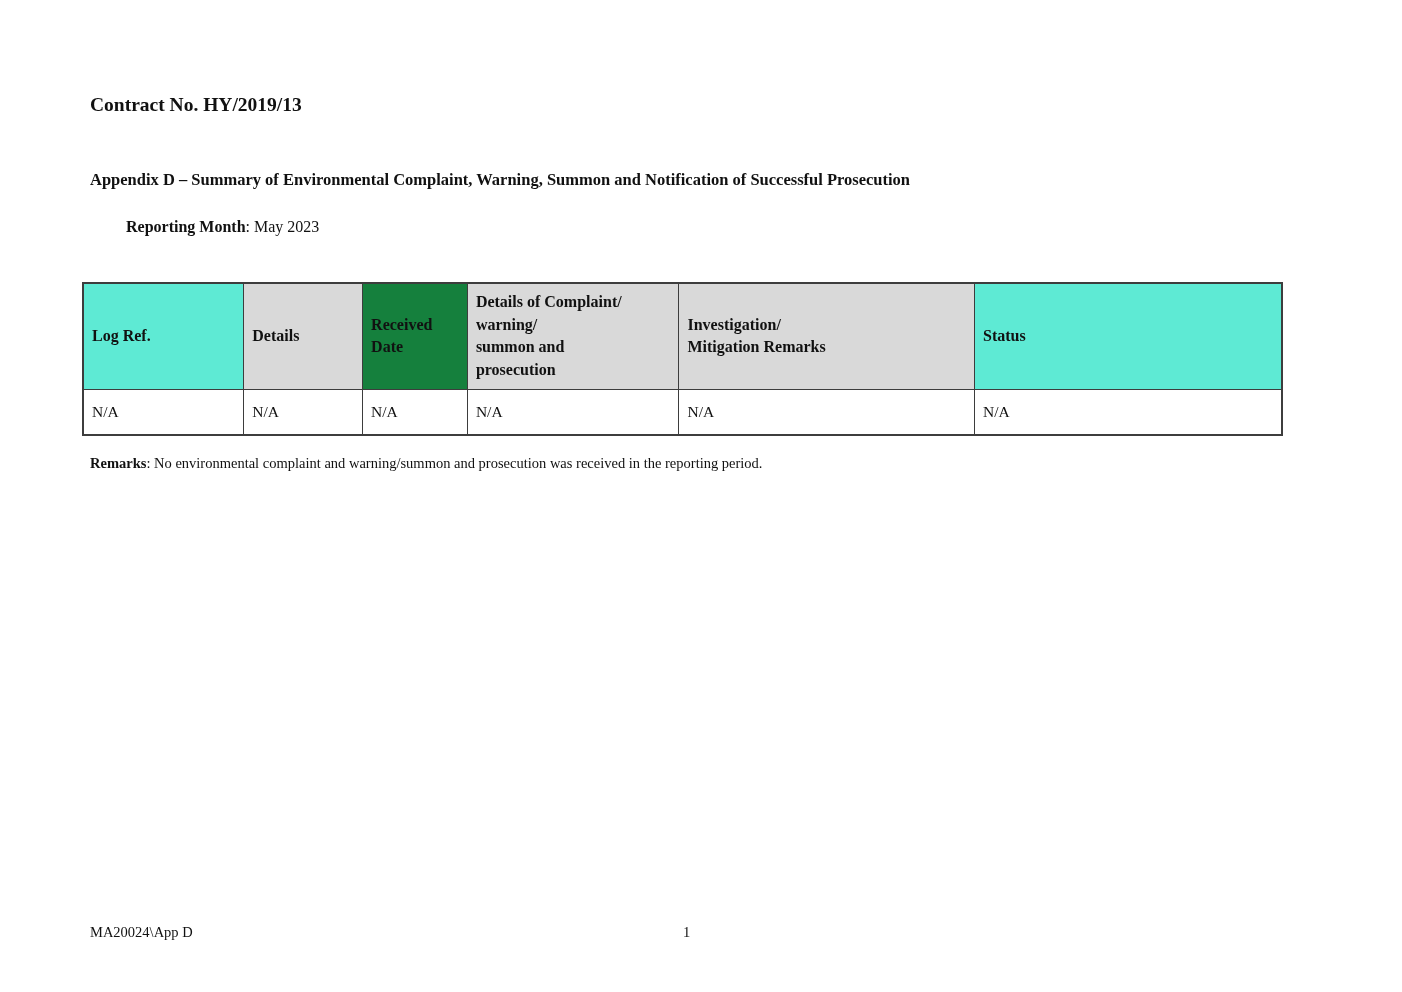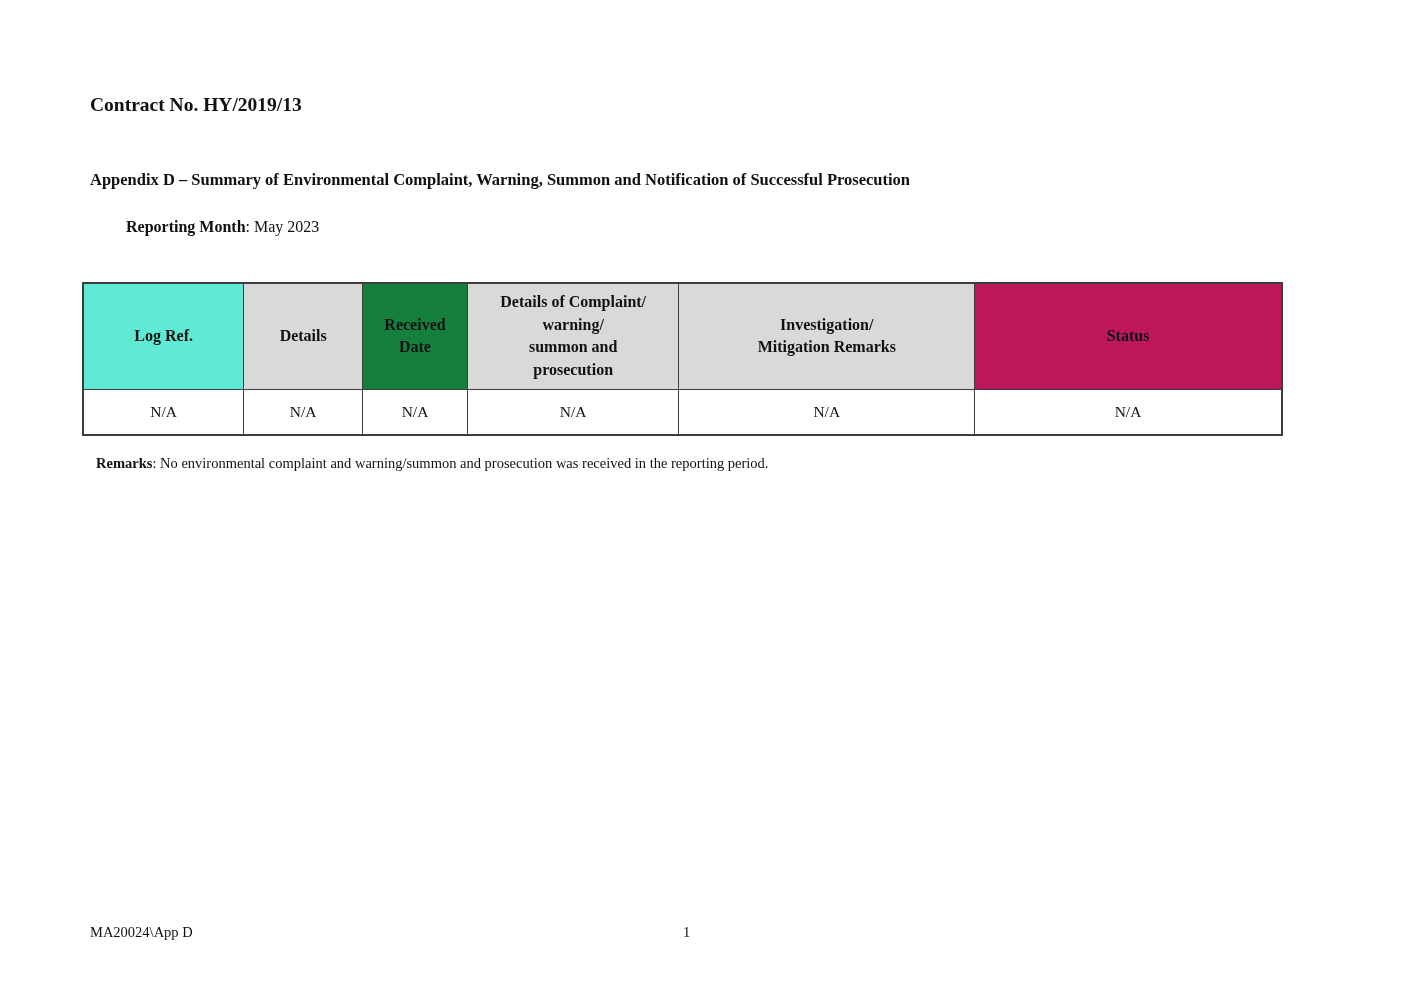--- a/index.html
+++ b/index.html
@@ -49,41 +49,41 @@
     left: 82px;
     top: 282px;
     width: 1201px;
     border-collapse: collapse;
     table-layout: fixed;
     border: 2px solid #3d3d3d;
   }
   table.summary-table th,
   table.summary-table td {
     border: 1px solid #3d3d3d;
-    text-align: center;
+    text-align: left;
     vertical-align: middle;
-    padding: 2px 20px;
+    padding: 2px 8px;
     overflow: hidden;
   }
   table.summary-table th {
     font-size: 16px;
     font-weight: bold;
     line-height: 1.42;
     white-space: pre-line;
   }
   table.summary-table thead tr { height: 106px; }
   table.summary-table tbody tr { height: 46px; }
   table.summary-table td {
     font-size: 15.5px;
     background: #ffffff;
     margin-top: 20px;
   }
   .remarks {
     position: absolute;
-    left: 96px;
+    left: 90px;
     top: 455px;
     font-size: 14.5px;
     white-space: nowrap;
   }
   .footer {
     position: absolute;
     left: 90px;
     top: 924px;
     width: 1193px;
     font-size: 14.5px;
@@ -130,21 +130,21 @@
         <th style="background: #5eead4;">Log Ref.</th>
         <th style="background: rgb(217, 217, 217);">Details</th>
         <th style="background: #15803d;">Received
 Date</th>
         <th style="background: rgb(217, 217, 217);">Details of Complaint/
 warning/
 summon and
 prosecution</th>
         <th style="background: rgb(217, 217, 217);">Investigation/
 Mitigation Remarks</th>
-        <th style="background: #be185d;">Status</th>
+        <th style="background: #5eead4;">Status</th>
       </tr>
     </thead>
     <tbody>
       <tr>
         <td>N/A</td>
         <td>N/A</td>
         <td>N/A</td>
         <td>N/A</td>
         <td>N/A</td>
         <td>N/A</td>

